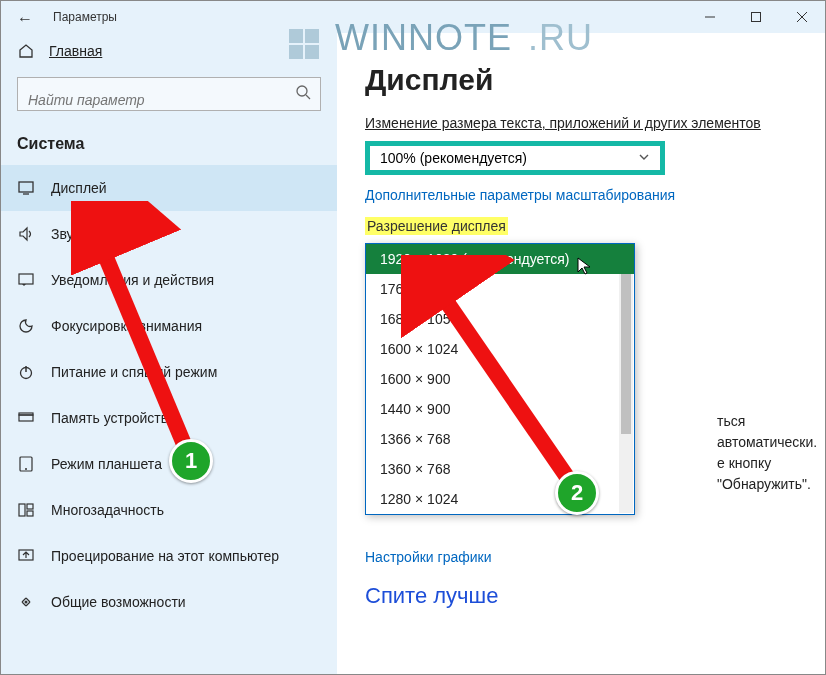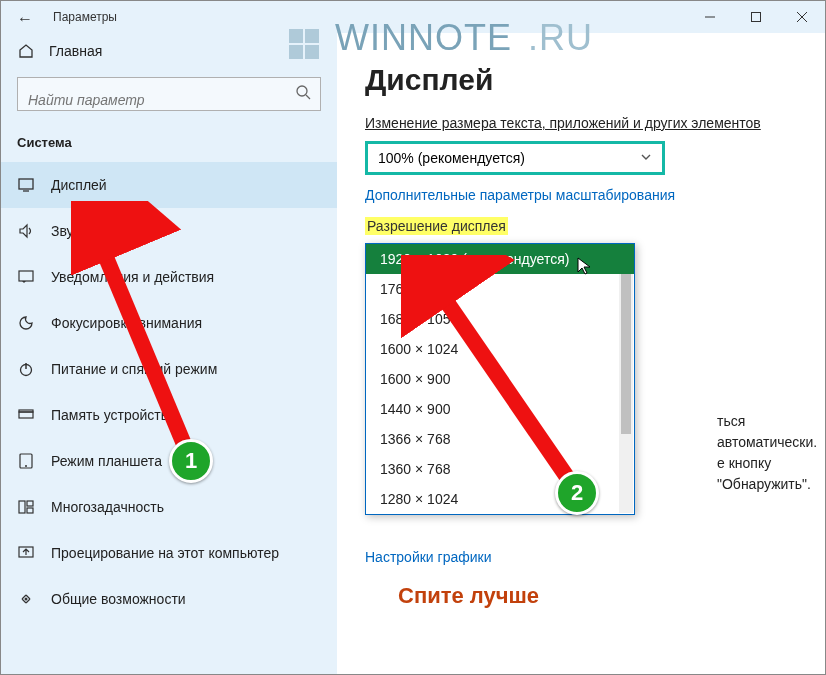--- a/index.html
+++ b/index.html
@@ -7,47 +7,47 @@
 
 .titlebar { height: 32px; display: flex; align-items: center; background: #e6f2fb; }
 .titlebar .back { width: 48px; text-align: center; font-size: 16px; color: #333; }
 .titlebar .title { font-size: 12px; color: #333; flex: 0 0 auto; padding-left: 4px; }
 .titlebar .spacer { flex: 1; }
 .titlebar .wbtn { width: 46px; height: 32px; display: flex; align-items: center; justify-content: center; color: #333; }
 .titlebar .wbtn svg { width: 10px; height: 10px; }
 
 .container { display: flex; height: calc(675px - 32px); }
 .sidebar { width: 336px; background: #e6f2fb; display: flex; flex-direction: column; }
-.home { display: flex; align-items: center; gap: 14px; padding: 10px 0 14px 16px; font-size: 14px; color: #222; }
+.home { display: flex; align-items: center; gap: 14px; padding: 10px 0 14px 16px; font-size: 14px; color: #222; text-decoration: underline; }
 .home .icon { width: 18px; display:flex; justify-content:center; }
 .searchwrap { margin: 4px 16px 16px 16px; position: relative; }
 .searchwrap input { width: 100%; height: 34px; border: 1px solid #b0b0b0; background: #f4f9fd; padding: 12px 36px 0 10px; font-size: 14px; font-style: italic; color: #666; outline: none; }
 .searchwrap .sicon { position: absolute; right: 10px; top: 50%; transform: translateY(-50%); color: #666; }
-.sidehdr { font-size: 13px; font-weight: 600; color: #222; padding: 8px 32px 12px 16px; }
+.sidehdr { font-size: 16px; font-weight: 600; color: #222; padding: 8px 32px 12px 16px; }
 .navlist { display: flex; flex-direction: column; }
 .navitem { display: flex; align-items: center; gap: 16px; height: 46px; padding: 0 16px; font-size: 14px; color: #222; cursor: pointer; }
 .navitem.active { background: #cfe6f5; }
 .navitem .icon { width: 18px; display:flex; justify-content:center; color:#333; }
 
 .main { flex: 1; padding: 30px 28px 10px 28px; overflow: hidden; position: relative; }
 .pagetitle { font-size: 30px; font-weight: 600; color: #222; margin-bottom: 18px; }
 .helptext { font-size: 14px; color: #222; margin-bottom: 10px; text-decoration: underline; }
-.combo { width: 300px; height: 34px; border: 3px solid #14b8a6; display: flex; align-items: center; justify-content: space-between; padding: 0 10px; font-size: 14px; margin-bottom: 12px; background:#fff; }
+.combo { width: 300px; height: 34px; border: 5px solid #14b8a6; display: flex; align-items: center; justify-content: space-between; padding: 0 10px; font-size: 14px; margin-bottom: 12px; background:#fff; }
 .combo .chev { color:#555; }
 .link { color: #0067c0; font-size: 14px; display: block; margin-bottom: 14px; }
 .sublabel { font-size: 14px; color: #333; background: #ffff66; display: inline-block; padding: 1px 2px; margin-bottom: 8px; }
 
 .dropdown { width: 270px; border: 1px solid #0067c0; background: #fff; box-shadow: 2px 2px 8px rgba(0,0,0,.25); position: relative; }
 .dropdown .opt { padding: 7px 14px; font-size: 14px; color: #222; cursor: pointer; }
 .dropdown .opt.sel { background: #15803d; color: #fff; position: relative; }
 .dropdown .scrollbar { position:absolute; right:1px; top:30px; bottom:1px; width:14px; background:#f0f0f0; }
 .dropdown .thumb { position:absolute; left:2px; right:2px; top:0; height:160px; background:#c0c0c0; }
 
 .righttext { position:absolute; left: 380px; top: 378px; font-size:14px; color:#222; line-height:1.5; }
-.subhdr2 { font-size: 22px; font-weight: 700; color:#c2410c; margin-top:18px;margin-left:33px; }
+.subhdr2 { font-size: 22px; font-weight: 400; color:#1d4ed8; margin-top:18px; }
 
 .watermark { position: absolute; top: 16px; left: 288px; font-family: Georgia, serif; font-size: 36px; color: #7aa3b8; letter-spacing: 1px; pointer-events: none; z-index: 50; display:flex; align-items:flex-end; gap:16px;}
 .watermark .light { color:#9fbfcf; }
 .watermark .wlogo { width:30px; height:30px; display:inline-grid; grid-template-columns:1fr 1fr; grid-template-rows:1fr 1fr; gap:2px; opacity:.5; }
 .watermark .wlogo span { background:#7aa3b8; }
 
 .arrow { position:absolute; pointer-events:none; z-index:60; }
 .badge { position:absolute; width:44px; height:44px; border-radius:50%; background:#1fa52a; color:#fff; display:flex; align-items:center; justify-content:center; font-size:22px; font-weight:600; border:3px solid #fff; z-index:61; box-shadow:0 1px 3px rgba(0,0,0,.4); pointer-events:none;}
 .cursor { position:absolute; z-index:62; pointer-events:none;}
 </style>

